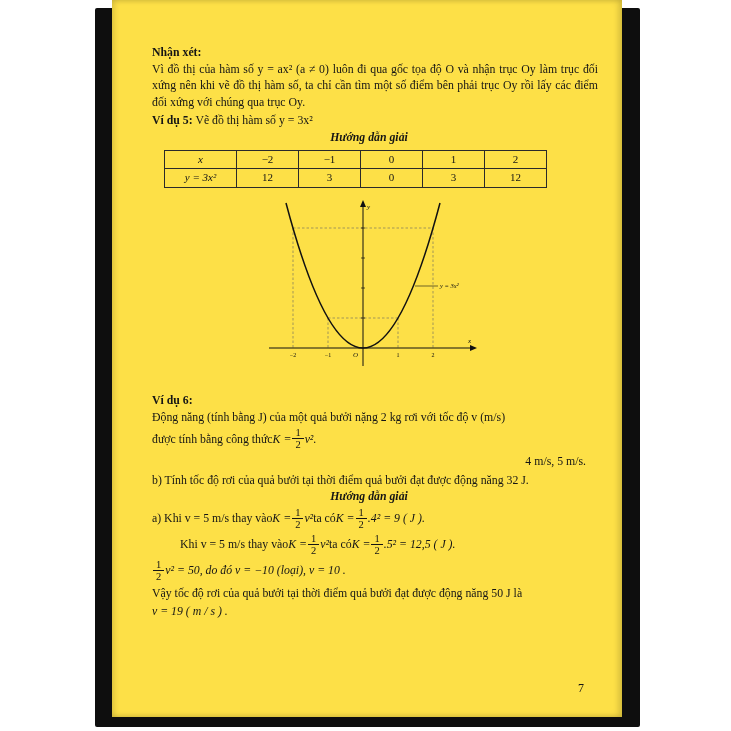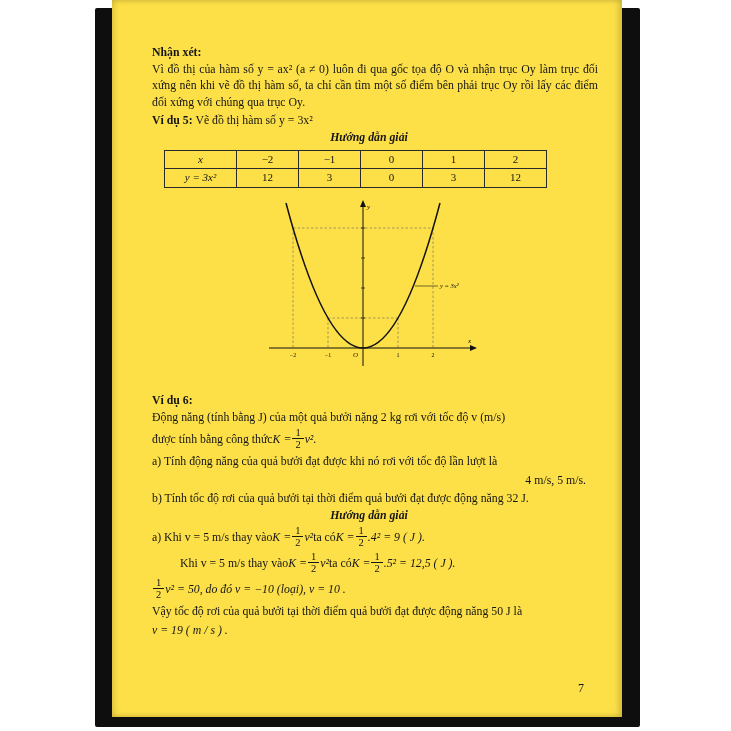--- a/index.html
+++ b/index.html
@@ -124,21 +124,20 @@
   <div class="ind1">Động năng (tính bằng J) của một quả bưởi nặng 2 kg rơi với tốc độ v (m/s)</div>
   <div class="fline ind1">
     <span>được tính bằng công thức</span>
     <span class="m">K =</span>
     <span class="frac">
         <span class="fn">1</span>
         <span class="fd">2</span>
       </span>
     <span class="m">v².</span>
   </div>
-  <div class="ind1 line">a) Tính động năng của quả bưởi đạt được khi nó rơi với tốc độ lần lượt là</div>
   <div class="ind2 line">4 m/s, 5 m/s.</div>
   <div class="ind1 line">b) Tính tốc độ rơi của quả bưởi tại thời điểm quả bưởi đạt được động năng 32 J.</div>
   <div class="ctr bi">Hướng dẫn giải</div>
 
   <div class="fline">
     <span>a) Khi v = 5 m/s  thay vào</span>
     <span class="m">K =</span>
     <span class="frac">
         <span class="fn">1</span>
         <span class="fd">2</span>

